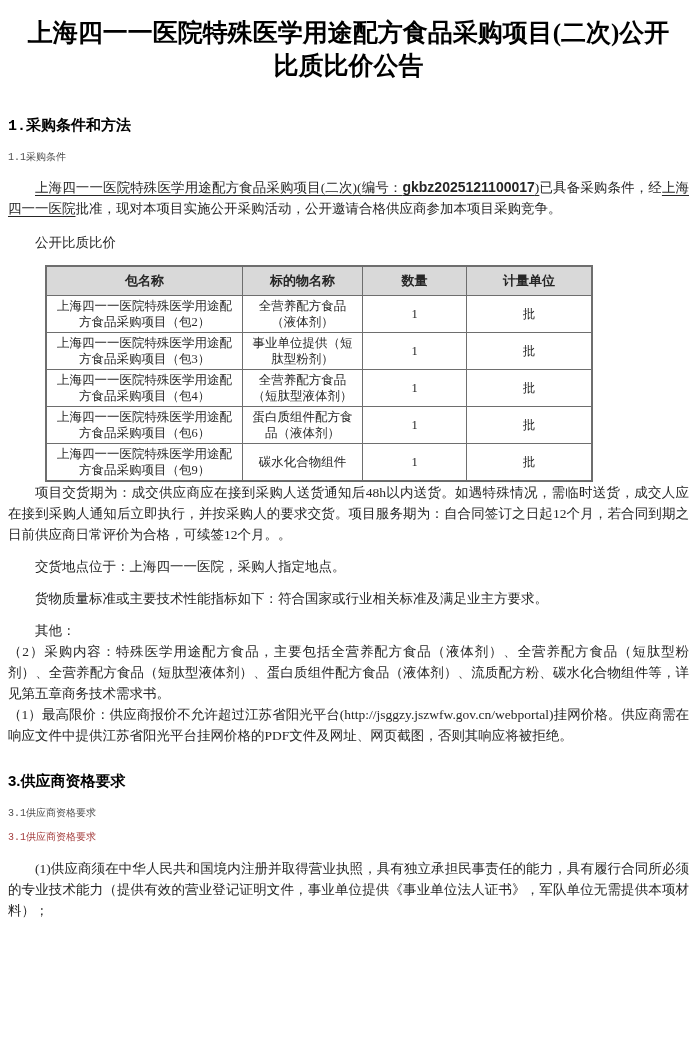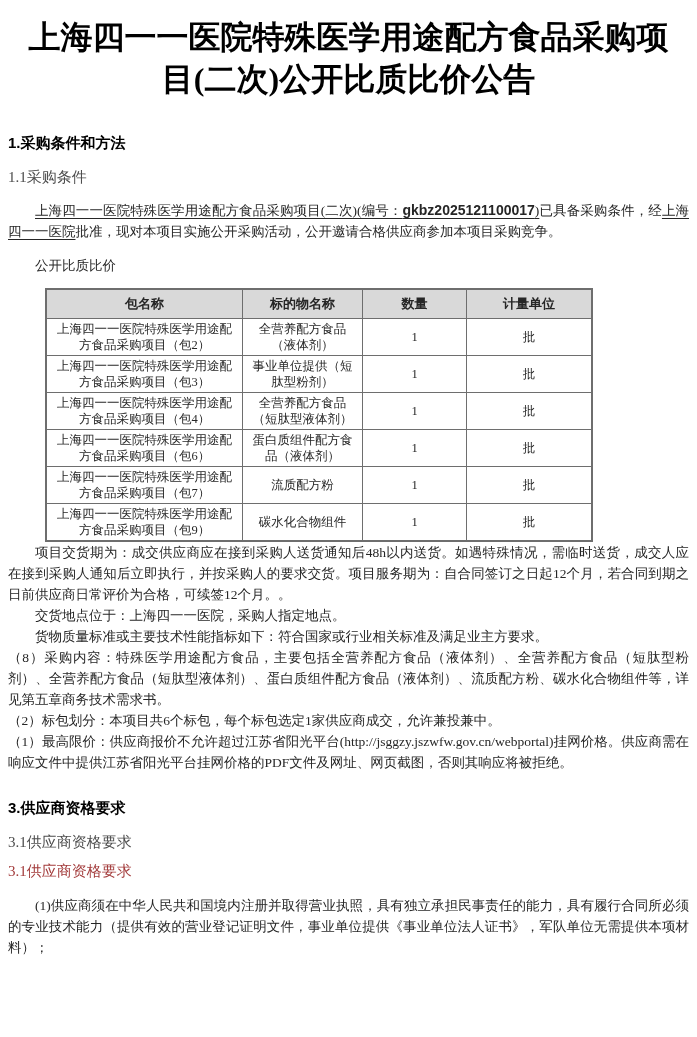--- a/index.html
+++ b/index.html
@@ -3,40 +3,40 @@
 <meta charset="utf-8">
 <style>
   html,body{margin:0;padding:0;background:#ffffff;}
   body{
     width:697px;height:1037px;overflow:hidden;
     font-family:"Liberation Serif","DejaVu Serif",serif;
     color:#262626;
   }
   .page{padding:0 8px;box-sizing:border-box;}
   .doc-title{
-    font-size:32px;font-weight:bold;color:#000;
+    font-size:25px;font-weight:bold;color:#000;
     text-align:center;line-height:1.32;
     margin:16px 14px 0 14px;
   }
   .sec-heading{
     font-family:"Liberation Sans","DejaVu Sans",sans-serif;
     font-size:15px;font-weight:bold;color:#000;
     margin:26px 0 0 0;
   }
-  .sec-heading.first{margin-top:34px;}
+  .sec-heading.first{margin-top:34px;font-family:Liberation Mono, monospace;}
   .sub-heading{
-    font-family:Liberation Serif, serif;
-    font-size:15px;color:#4d4d4d;font-weight:normal;
+    font-family:Liberation Mono, monospace;
+    font-size:10px;color:#4d4d4d;font-weight:normal;
     margin:15px 0 0 0;
   }
   p.body{
     font-size:13.5px;line-height:21px;margin:0;color:#262626;
     text-align:justify;
   }
-  p.body.gap{}
+  p.body.gap{margin-top:11px;}
   .indent{text-indent:2em;}
   .u{text-decoration:underline;text-underline-offset:3px;}
   .lat{
     font-family:"Liberation Sans","DejaVu Sans",sans-serif;
     font-weight:bold;font-size:14px;
   }
   .table-wrap{margin:12px 0 0 37px;}
   table.proc{
     border-collapse:collapse;table-layout:fixed;width:548px;
     font-size:12.5px;border:2px solid #6e6e6e;
@@ -96,40 +96,34 @@
             <td>1</td>
             <td>批</td>
           </tr>
           <tr>
             <td>上海四一一医院特殊医学用途配方食品采购项目（包6）</td>
             <td>蛋白质组件配方食品（液体剂）</td>
             <td>1</td>
             <td>批</td>
           </tr>
           <tr>
-            <td>上海四一一医院特殊医学用途配方食品采购项目（包7）</td>
-            <td>流质配方粉</td>
-            <td>1</td>
-            <td>批</td>
-          </tr>
-          <tr>
             <td>上海四一一医院特殊医学用途配方食品采购项目（包9）</td>
             <td>碳水化合物组件</td>
             <td>1</td>
             <td>批</td>
           </tr>
         </tbody>
       </table>
   </div>
 
   <p class="body indent" style="">项目交货期为：成交供应商应在接到采购人送货通知后48h以内送货。如遇特殊情况，需临时送货，成交人应在接到采购人通知后立即执行，并按采购人的要求交货。项目服务期为：自合同签订之日起12个月，若合同到期之日前供应商日常评价为合格，可续签12个月。。</p>
   <p class="body indent gap">交货地点位于：上海四一一医院，采购人指定地点。</p>
   <p class="body indent gap">货物质量标准或主要技术性能指标如下：符合国家或行业相关标准及满足业主方要求。</p>
-  <p class="body">（8）采购内容：特殊医学用途配方食品，主要包括全营养配方食品（液体剂）、全营养配方食品（短肽型粉剂）、全营养配方食品（短肽型液体剂）、蛋白质组件配方食品（液体剂）、流质配方粉、碳水化合物组件等，详见第五章商务技术需求书。</p>
-  <p class="body">（2）标包划分：本项目共6个标包，每个标包选定1家供应商成交，允许兼投兼中。</p>
+  <p class="body indent gap">其他：</p>
+  <p class="body">（2）采购内容：特殊医学用途配方食品，主要包括全营养配方食品（液体剂）、全营养配方食品（短肽型粉剂）、全营养配方食品（短肽型液体剂）、蛋白质组件配方食品（液体剂）、流质配方粉、碳水化合物组件等，详见第五章商务技术需求书。</p>
   <p class="body">（1）最高限价：供应商报价不允许超过江苏省阳光平台(http://jsggzy.jszwfw.gov.cn/webportal)挂网价格。供应商需在响应文件中提供江苏省阳光平台挂网价格的PDF文件及网址、网页截图，否则其响应将被拒绝。</p>
 
   <h2 class="sec-heading">3.供应商资格要求</h2>
   <p class="sub-heading">3.1供应商资格要求</p>
   <p class="sub-heading" style="margin-top: 10px; color: rgb(163, 60, 60);">3.1供应商资格要求</p>
   <p class="body indent" style="margin-top:14px;">(1)供应商须在中华人民共和国境内注册并取得营业执照，具有独立承担民事责任的能力，具有履行合同所必须的专业技术能力（提供有效的营业登记证明文件，事业单位提供《事业单位法人证书》，军队单位无需提供本项材料）；</p>
 
 </div>
 
 </body></html>

